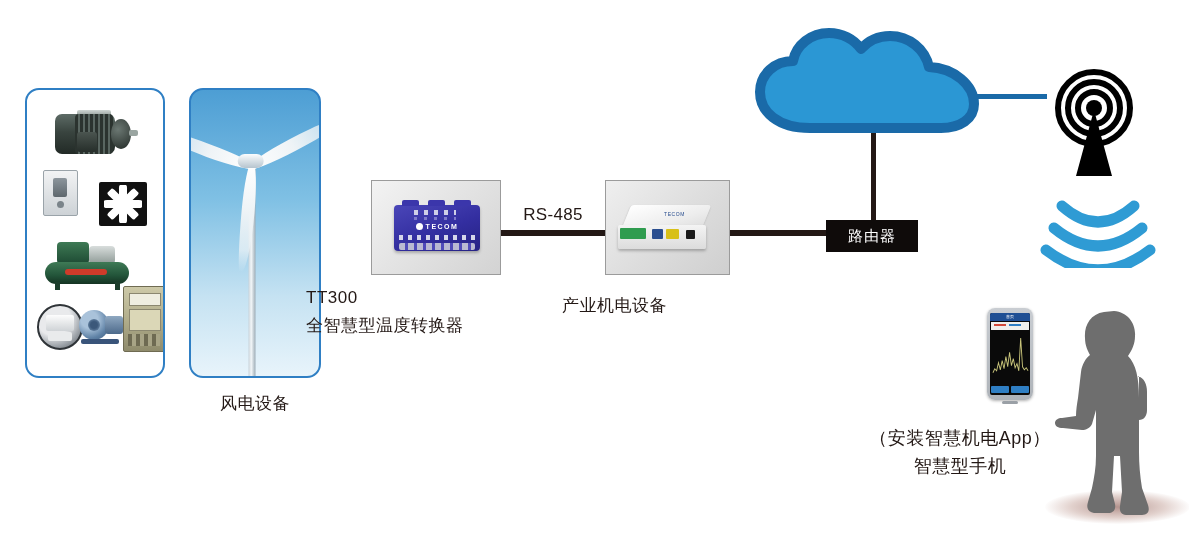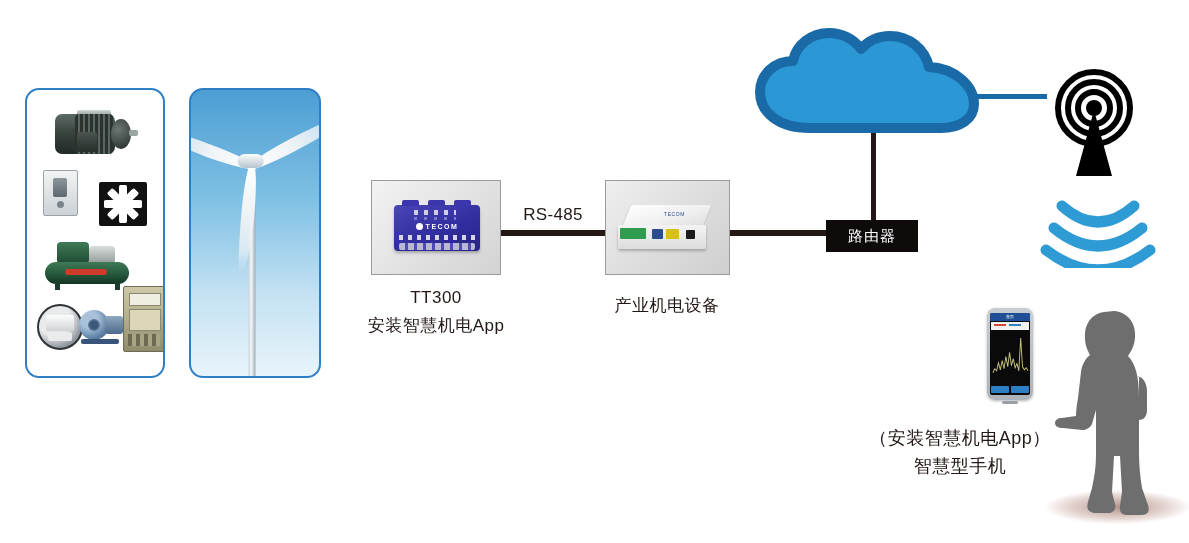--- a/index.html
+++ b/index.html
@@ -118,21 +118,21 @@
      transform:skewX(-22deg);border-radius:3px;box-shadow:0 1px 2px rgba(0,0,0,.2);}
   .ag-front{position:absolute;left:12px;top:44px;width:88px;height:24px;
      background:linear-gradient(180deg,#f4f4f4 0,#dcdcdc 100%);border-radius:2px;
      box-shadow:0 2px 3px rgba(0,0,0,.25);}
   .ag-front .grn{position:absolute;left:2px;top:3px;width:26px;height:11px;background:#2f9c4f;border-radius:1px;}
   .ag-front .blu{position:absolute;left:34px;top:4px;width:11px;height:10px;background:#2a4e8f;border-radius:1px;}
   .ag-front .ylw{position:absolute;left:48px;top:4px;width:13px;height:10px;background:#d8c018;border-radius:1px;}
   .ag-front .blk{position:absolute;left:68px;top:5px;width:9px;height:9px;background:#1a1a1a;border-radius:1px;}
   .ag-logo{position:absolute;left:58px;top:30px;font-size:5px;color:#2a4e8f;letter-spacing:.6px;}
 
-  .devcap{position:absolute;text-align:center;white-space:nowrap;}
+  .devcap{position:absolute;white-space:nowrap;}
   .devcap .model{font-size:17px;color:#231815;letter-spacing:.5px;}
   .devcap .sub{font-size:17px;color:#231815;margin-top:6px;letter-spacing:.5px;}
   #cap-tt300{left:306px;top:288px;width:260px;}
   #cap-ag300{left:562px;top:288px;width:210px;}
 
   
   .wire{position:absolute;background:#231815;}
   #wire-tt-ag{left:501px;top:230px;width:104px;height:6px;}
   #wire-ag-router{left:730px;top:230px;width:96px;height:6px;}
   #wire-router-cloud{left:871px;top:132px;width:5px;height:88px;}
@@ -233,36 +233,37 @@
 
   <div class="panel" id="panel-wind">
     <div class="turbine">
       <div class="tower"></div>
       <div class="blade" style="transform:translateX(-4px) rotate(-28deg)"></div>
       <div class="blade" style="transform:translateX(-4px) rotate(95deg)"></div>
       <div class="blade" style="transform:translateX(-4px) rotate(200deg)"></div>
       <div class="nac"></div>
     </div>
   </div>
+  <div class="cap" id="cap-wind">风电设备</div>
 
   <div class="devframe" id="dev-tt300">
     <div class="tt-body">
       <div class="tab" style="left:8px"></div>
       <div class="tab" style="left:34px"></div>
       <div class="tab" style="left:60px"></div>
       <div class="leds"></div>
         <div class="leds2"></div>
       <div class="logo"><span class="dot"></span>TECOM</div>
       <div class="ports"></div>
         <div class="conn"></div>
     </div>
   </div>
   <div class="devcap" id="cap-tt300">
     <div class="model">TT300</div>
-    <div class="sub">安装智慧机电App</div>
+    <div class="sub">全智慧型温度转换器</div>
   </div>
 
   <div class="rs485">RS-485</div>
   <div class="wire" id="wire-tt-ag"></div>
 
   <div class="devframe" id="dev-ag300">
     <div class="ag-top"></div>
     <div class="ag-logo">TECOM</div>
     <div class="ag-front">
       <div class="grn"></div>

